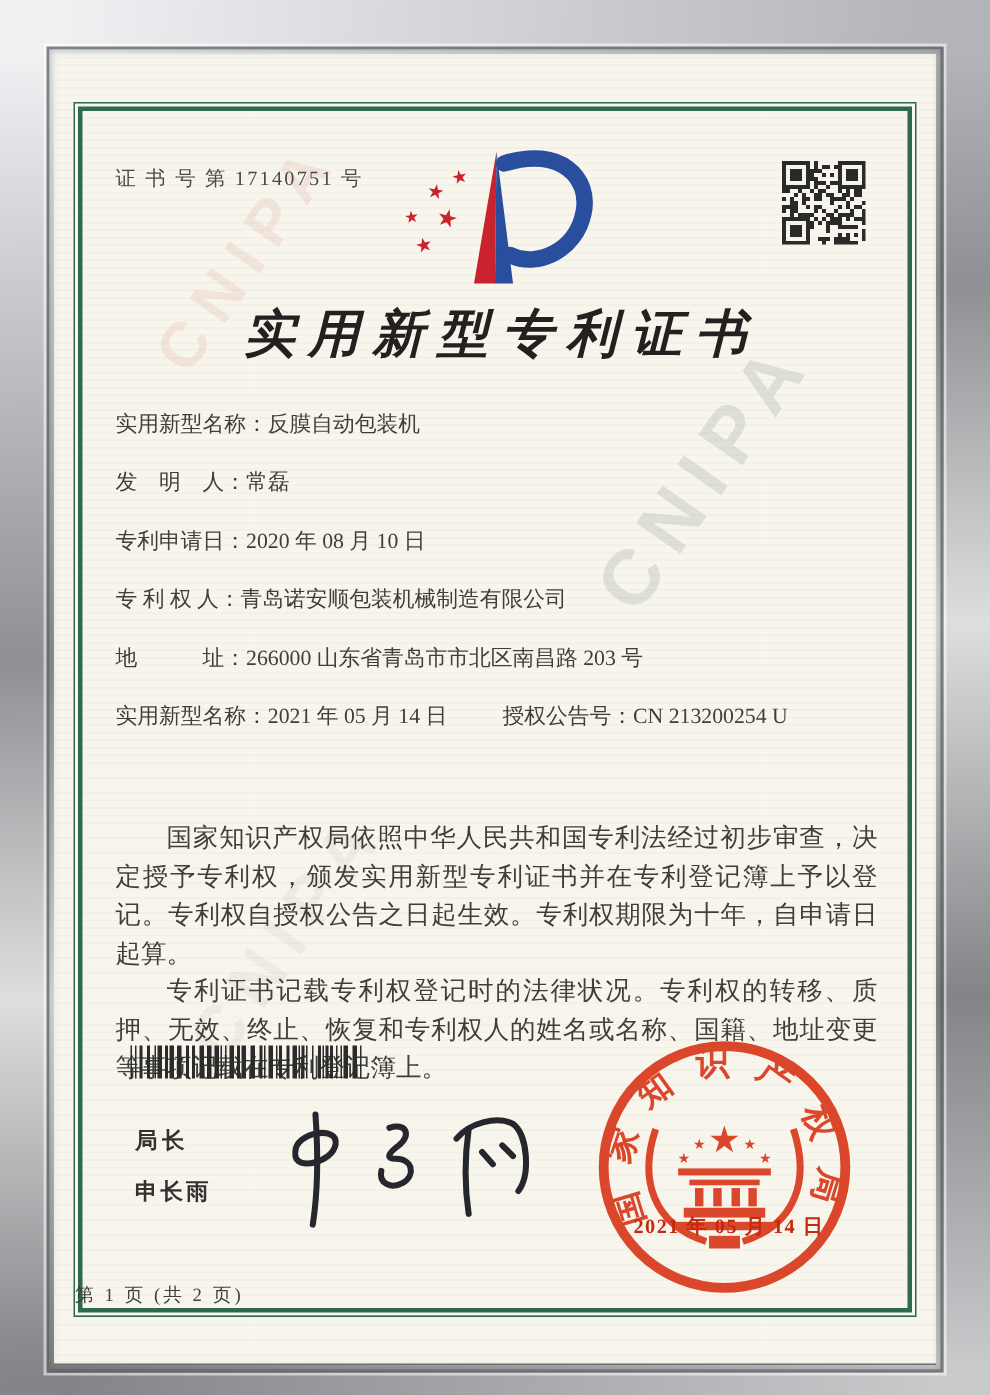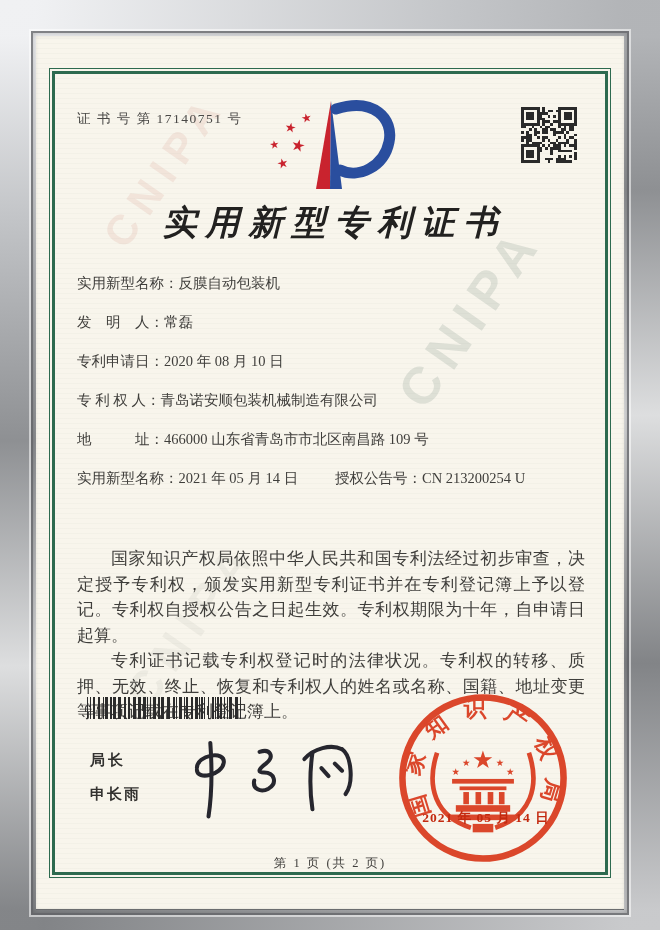--- a/index.html
+++ b/index.html
@@ -67,21 +67,21 @@
   
   .signer-title{position:absolute;left:40px;top:682px;font-size:15px;font-weight:bold;letter-spacing:3px;color:#333230;}
   .signer-name{position:absolute;left:40px;top:716px;font-size:15px;font-weight:bold;letter-spacing:2px;color:#333230;}
   .signature{position:absolute;left:120px;top:662px;}
   
   .seal{position:absolute;left:344px;top:620px;width:178px;height:178px;}
   .seal-date{
     position:absolute;left:348px;top:740px;width:176px;text-align:center;
     font-size:13.5px;font-weight:bold;color:#c32a10;letter-spacing:1px;white-space:pre;
   }
-  .page-info{position:absolute;left:0;right:0;top:786px;text-align:center;font-size:12.5px;letter-spacing:2px;color:#3f3e3b;}
+  .page-info{position:absolute;left:0;right:0;top:786px;text-align:left;font-size:12.5px;letter-spacing:2px;color:#3f3e3b;}
   .note{position:absolute;left:0;right:0;bottom:6px;text-align:center;font-size:13px;letter-spacing:4px;color:#4c4b49;}
 </style>
 </head>
 <body>
 
 <div class="paper">
 
   <span class="wm" id="wm1">CNIPA</span>
   <span class="wm" id="wm2">CNIPA</span>
   <span class="wm" id="wm3">CNIPA</span>
@@ -347,21 +347,21 @@
         <div class="field-row">
           <span class="field-label">发　明　人：</span><span class="field-value">常磊</span>
         </div>
         <div class="field-row">
           <span class="field-label">专利申请日：</span><span class="field-value">2020 年 08 月 10 日</span>
         </div>
         <div class="field-row">
           <span class="field-label">专 利 权 人：</span><span class="field-value">青岛诺安顺包装机械制造有限公司</span>
         </div>
         <div class="field-row">
-          <span class="field-label">地　　　址：</span><span class="field-value">466000 山东省青岛市市北区南昌路 109 号</span>
+          <span class="field-label">地　　　址：</span><span class="field-value">266000 山东省青岛市市北区南昌路 203 号</span>
         </div>
         <div class="field-row">
           <span class="pair pair-first"><span class="field-label">实用新型名称：</span><span class="field-value">2021 年 05 月 14 日</span></span><span class="pair"><span class="field-label">授权公告号：</span><span class="field-value">CN 213200254 U</span></span>
         </div>
       </div>
 
       <div class="paras">
         <p>国家知识产权局依照中华人民共和国专利法经过初步审查，决定授予专利权，颁发实用新型专利证书并在专利登记簿上予以登记。专利权自授权公告之日起生效。专利权期限为十年，自申请日起算。</p>
         <p>专利证书记载专利权登记时的法律状况。专利权的转移、质押、无效、终止、恢复和专利权人的姓名或名称、国籍、地址变更等事项记载在专利登记簿上。</p>
       </div>

